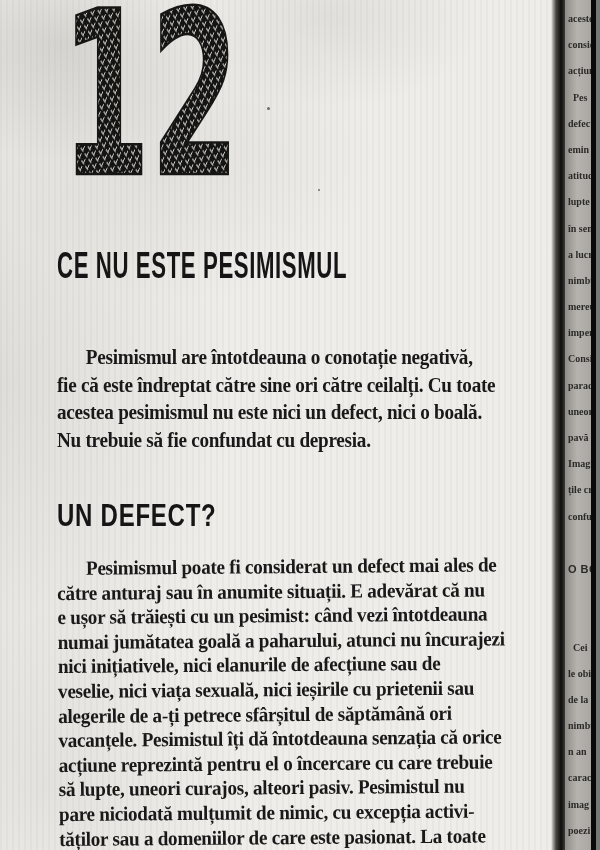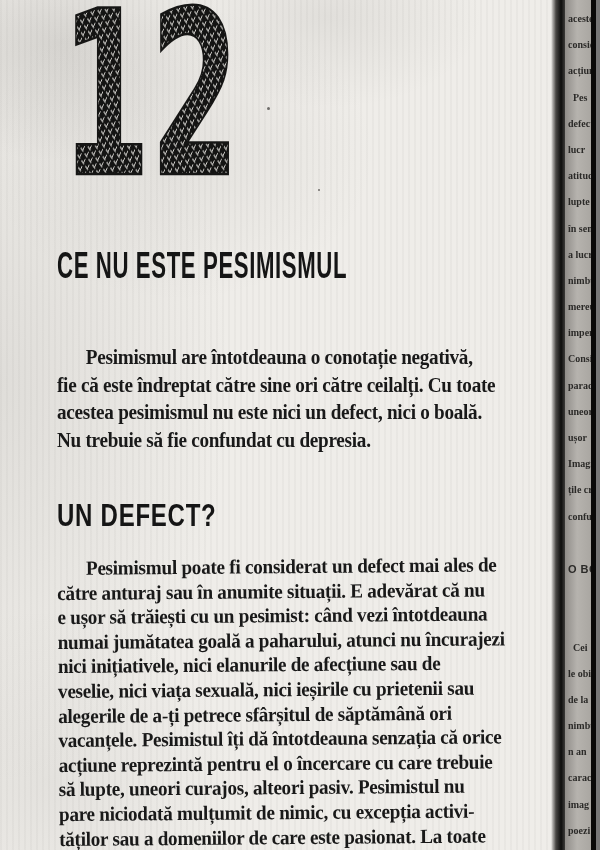--- a/index.html
+++ b/index.html
@@ -108,32 +108,32 @@
 
   <div class="gutter-line"></div>
 
   <div class="next-page">
     <div class="frag-list">
         <div class="frag">aceste</div>
         <div class="frag">consid</div>
         <div class="frag">acțiun</div>
         <div class="frag">  Pes</div>
         <div class="frag">defect</div>
-        <div class="frag">lucr</div>
+        <div class="frag">emin</div>
         <div class="frag">atitud</div>
         <div class="frag">lupte</div>
         <div class="frag">în sen</div>
         <div class="frag">a lucr</div>
         <div class="frag">nimbu</div>
         <div class="frag">mereu</div>
         <div class="frag">imper</div>
         <div class="frag">Consi</div>
         <div class="frag">parad</div>
         <div class="frag">uneori</div>
-        <div class="frag">ușor</div>
+        <div class="frag">pavă</div>
         <div class="frag">Imagi</div>
         <div class="frag">țile cr</div>
         <div class="frag">confu</div>
         <div class="frag"></div>
         <div class="frag frag-heading">O BO</div>
         <div class="frag"></div>
         <div class="frag"></div>
         <div class="frag">  Cei</div>
         <div class="frag">le obi</div>
         <div class="frag">de la c</div>

